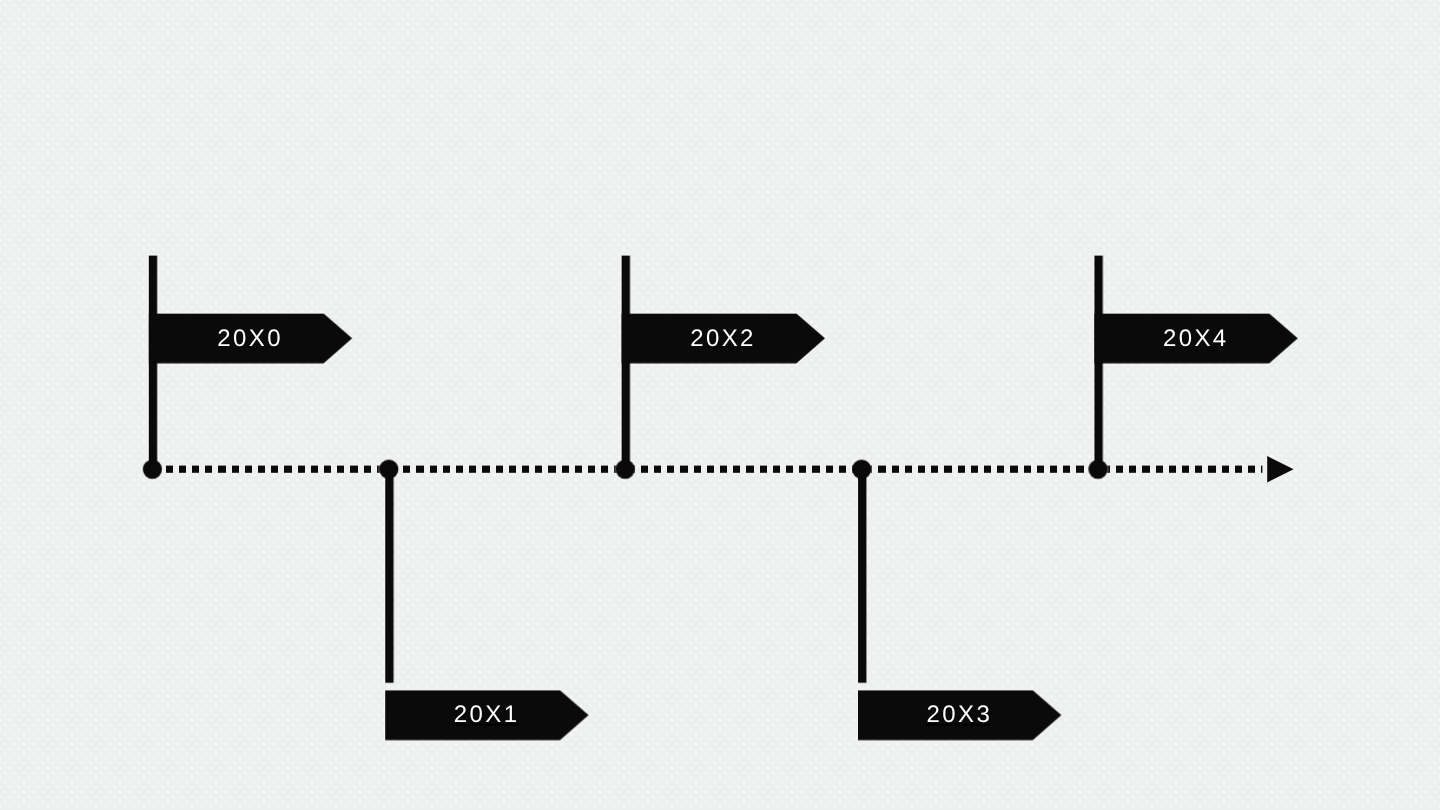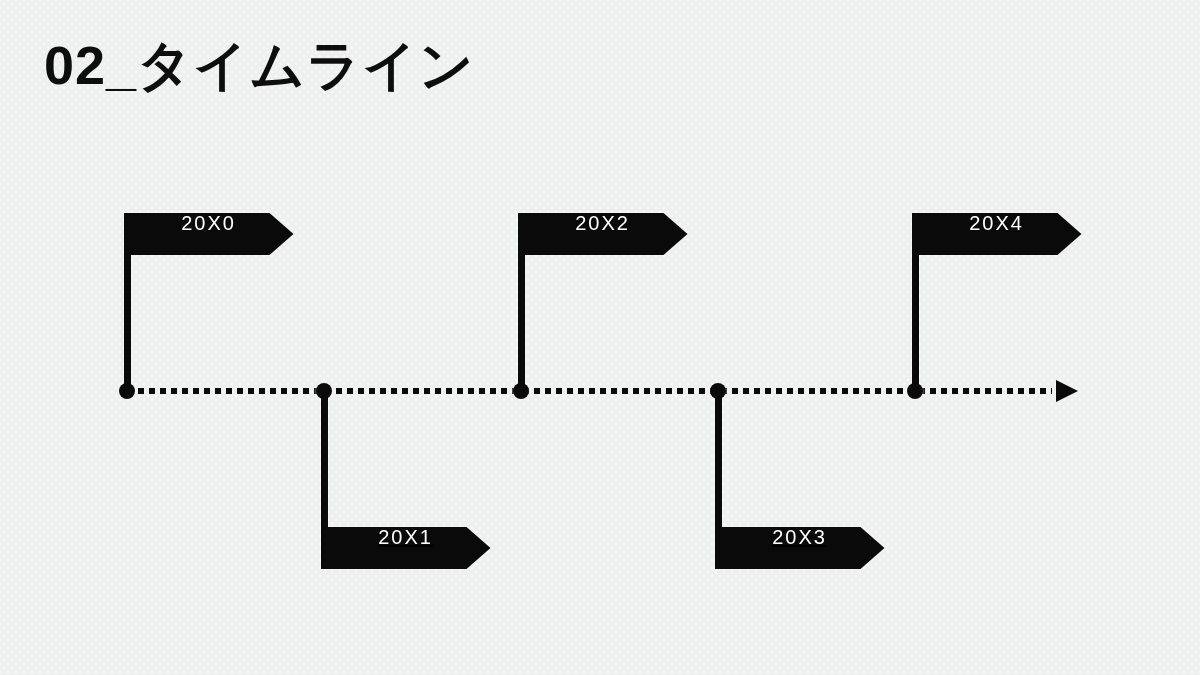--- a/index.html
+++ b/index.html
@@ -73,21 +73,21 @@
   }
   .marker.above .pole { top: 213px; }
   .marker.below .pole { top: 391px; }
 
   .flag {
     position: absolute;
     left: -3.5px;
     width: 170px; height: 42px;
     background: #0a0a0a;
     clip-path: polygon(0 0, calc(100% - 24px) 0, 100% 50%, calc(100% - 24px) 100%, 0 100%);
-    display: flex; justify-content: center;
+    display: flex; align-items: center; justify-content: center; margin-top: 48px;
   }
   .marker.above .flag { top: 213px; }
   .marker.below .flag { top: 527px; text-decoration: underline; }
 
   .flag-label {
     color: #ffffff;
     font-size: 20px;
     letter-spacing: 2px;
     line-height: 1;
     padding-bottom: 1px;
@@ -98,21 +98,20 @@
   .m1 { left: 324px; }
   .m2 { left: 521px; }
   .m3 { left: 718px; }
   .m4 { left: 915px; }
 </style>
 </head>
 <body>
 
 <div class="stage">
 
-  <h1 class="slide-title">02_タイムライン</h1>
 
   <div class="timeline">
 
     <div class="tl-line"></div>
     <div class="tl-arrowhead"></div>
 
     <div class="marker above m0">
       <div class="pole"></div>
       <div class="flag">
         <span class="flag-label">20X0</span>

